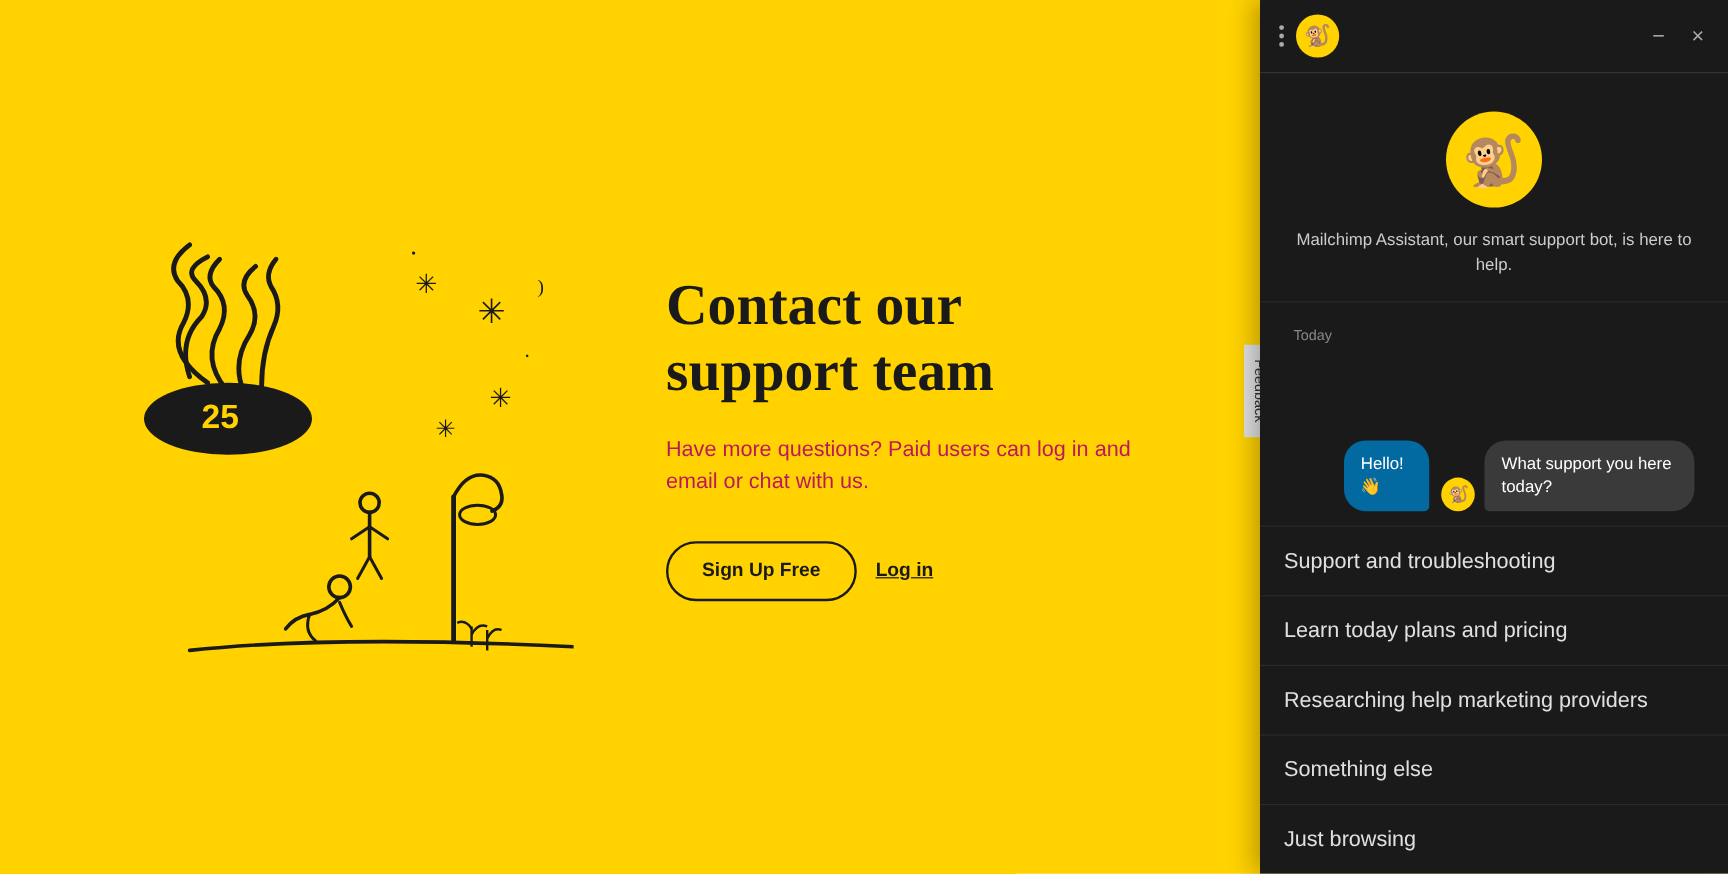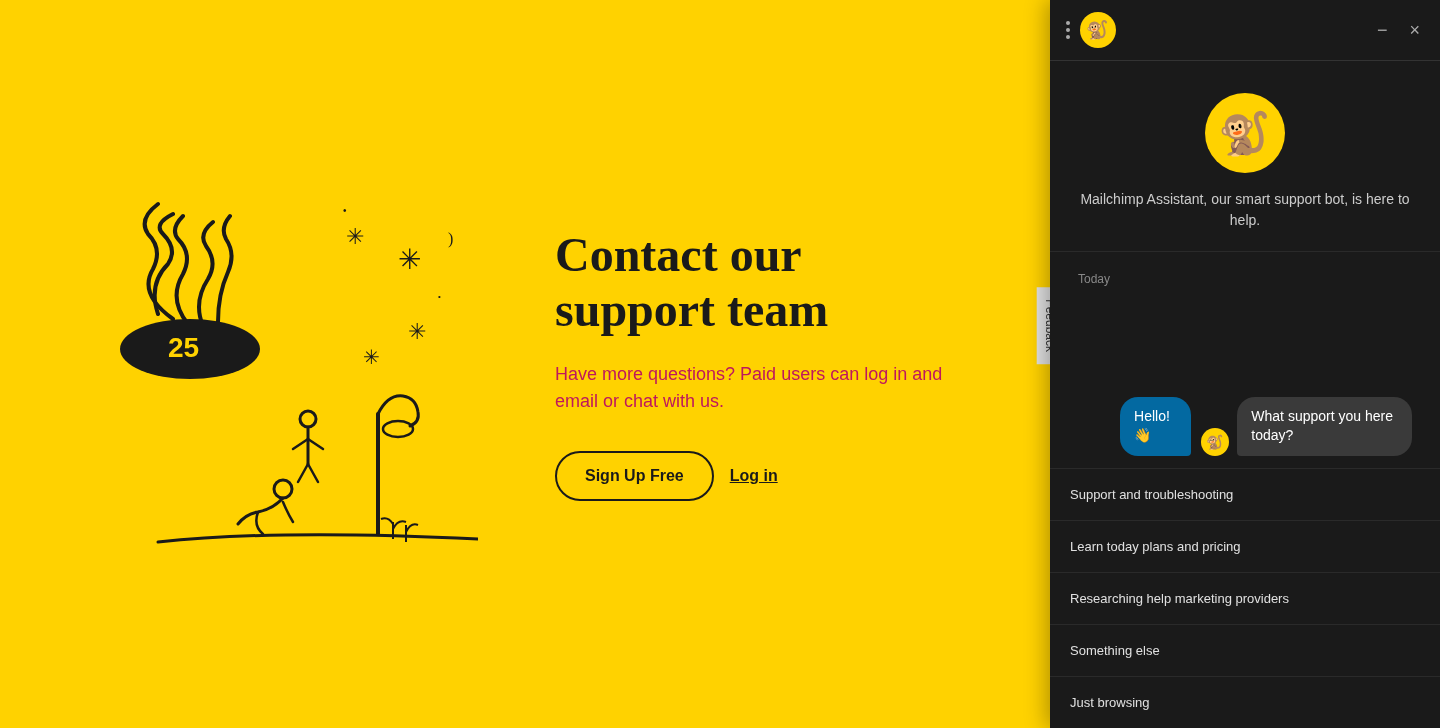--- a/index.html
+++ b/index.html
@@ -254,21 +254,21 @@
     .chat-options {
       display: flex;
       flex-direction: column;
       border-top: 1px solid #2a2a2a;
     }
 
     .chat-option-item {
       padding: 18px 20px;
       border-bottom: 1px solid #2a2a2a;
       color: #e0e0e0;
-      font-size: 13px;
+      font-size: 18px;
       cursor: pointer;
       transition: background 0.15s;
     }
 
     .chat-option-item:last-child {
       border-bottom: none;
     }
 
     
     .feedback-tab {

